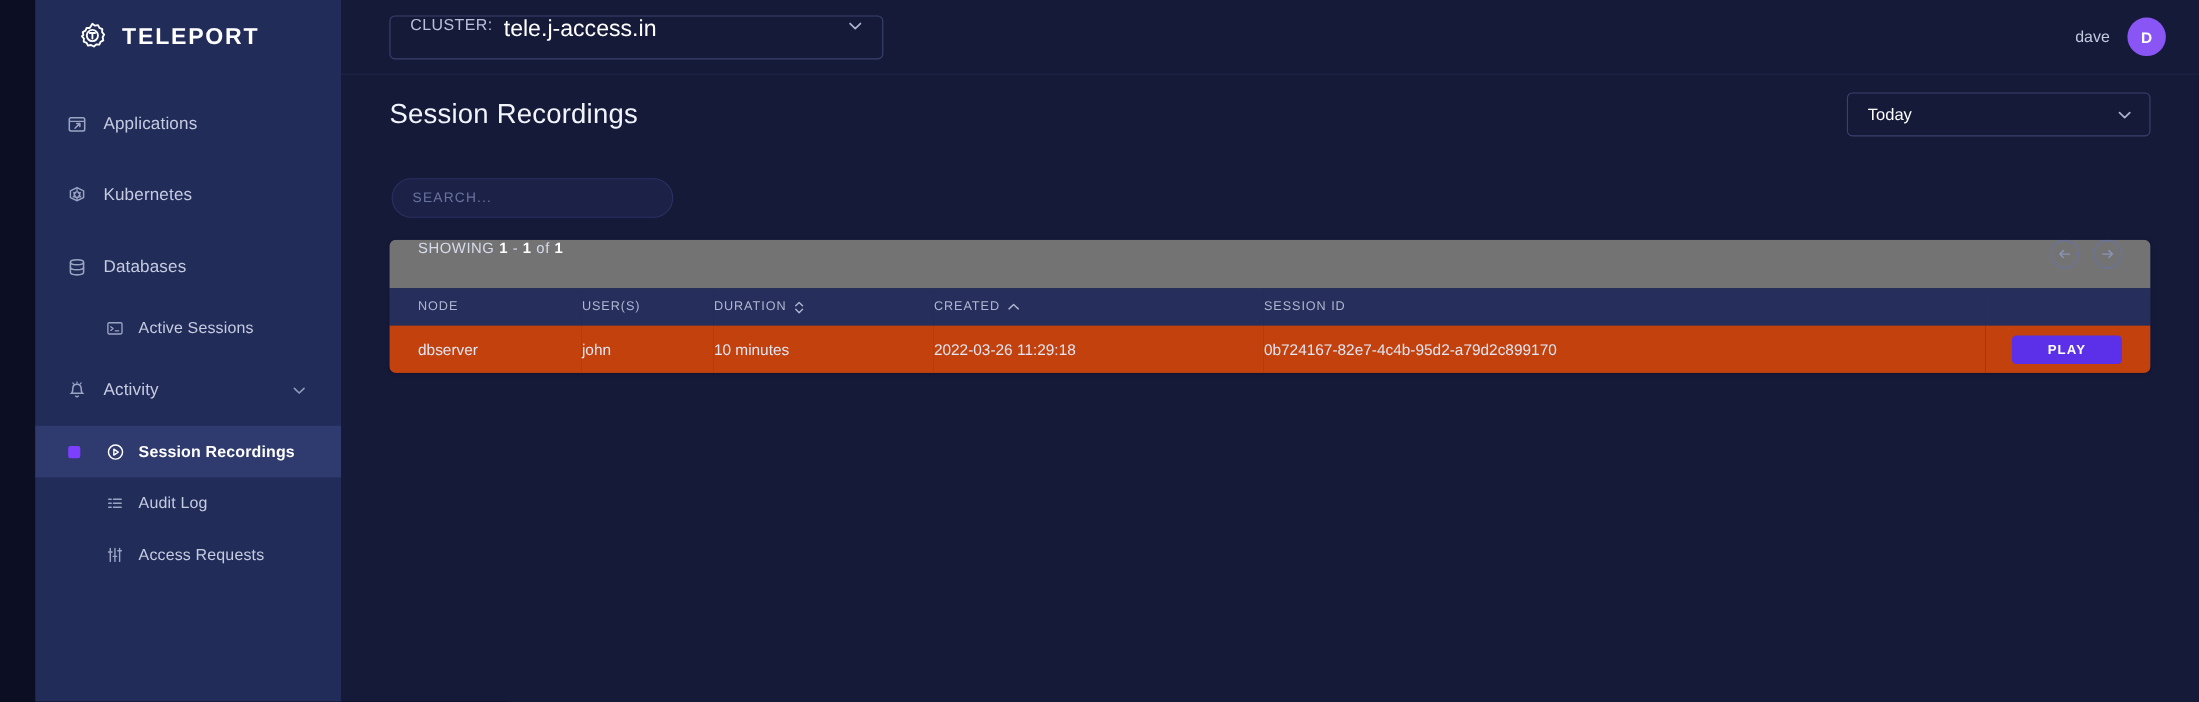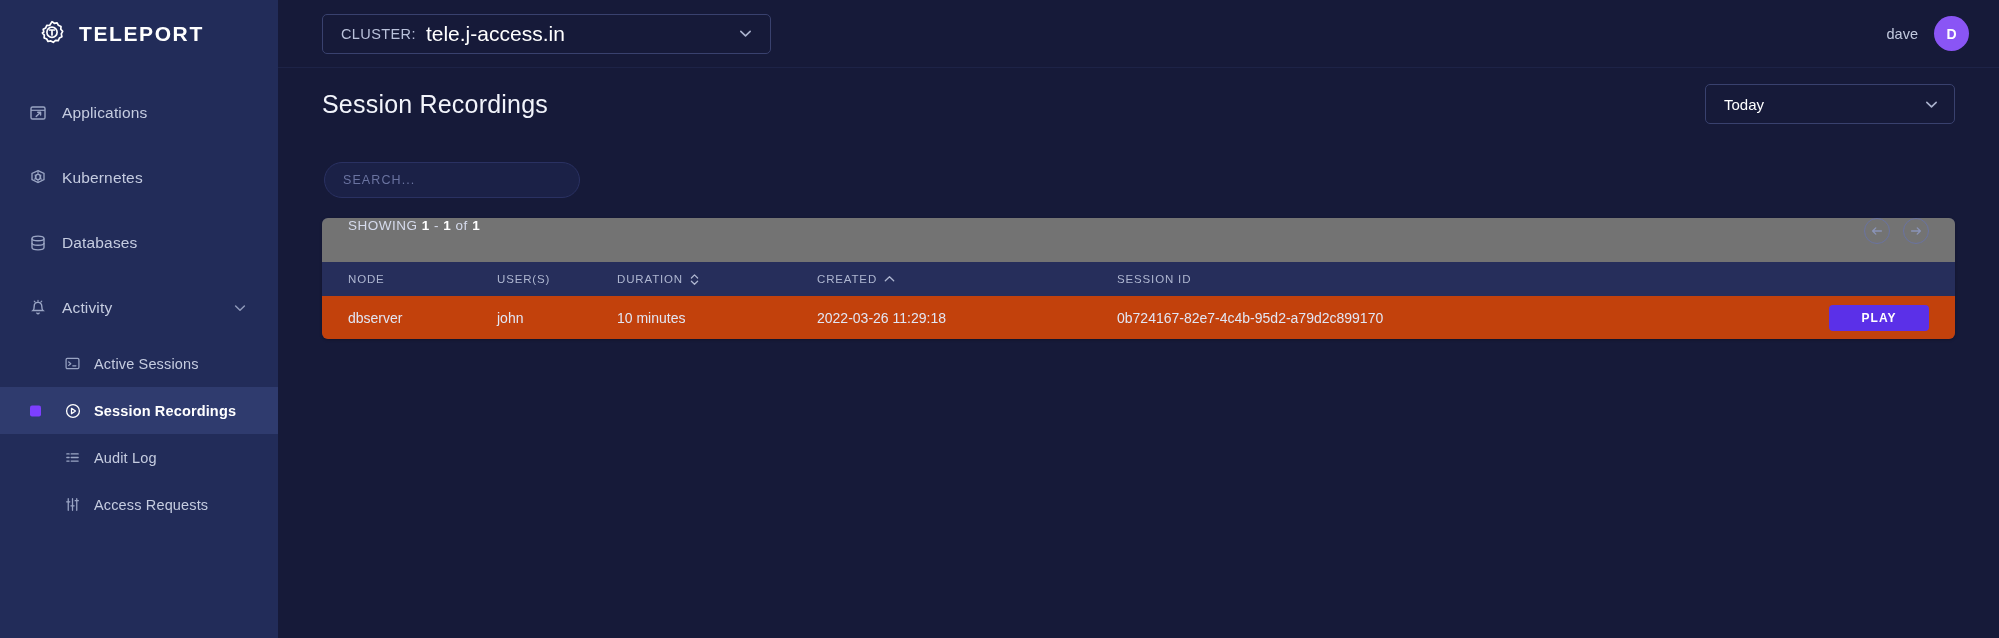--- a/index.html
+++ b/index.html
@@ -4,21 +4,21 @@
 <title>Teleport — Session Recordings</title>
 <style>
   * { box-sizing: border-box; margin: 0; padding: 0; }
   html, body {
     width: 1999px; height: 638px;
     overflow: hidden;
     background: #0c0e23;
     font-family: "Liberation Sans", sans-serif;
     -webkit-font-smoothing: antialiased;
   }
-  .app { display: flex; width: 1999px; height: 638px; }
+  .app { display: flex; width: 1999px; height: 638px; padding-left: 32px; }
 
   
   .sidebar {
     width: 278px; flex: 0 0 278px; height: 638px;
     background: #222c59;
     position: relative;
     overflow: hidden;
   }
   .brand {
     height: 68px; display: flex; align-items: center;
@@ -68,21 +68,21 @@
   .topbar {
     height: 68px; flex: 0 0 68px;
     display: flex; align-items: center;
     padding: 0 30px 0 44px;
     background: #161a39;
     border-bottom: 1px solid #1d2347;
   }
   .cluster-select {
     width: 449px; height: 40px;
     border: 1px solid #39416e; border-radius: 5px;
-    display: flex; align-items: center;
+    display: flex; align-items: flex-start;
     padding: 0 16px 0 18px;
     background: transparent; cursor: pointer;
   }
   .cluster-label {
     color: #b9c1da; font-size: 14.5px; letter-spacing: .4px;
   }
   .cluster-value {
     color: #ffffff; font-size: 21px; margin-left: 10px;
   }
   .cluster-select .chev { margin-left: auto; color: #aab2cd; display: flex; }
@@ -98,21 +98,21 @@
   .content { flex: 1; padding: 0 44px; overflow: hidden; }
   .page-head {
     height: 72px; display: flex; align-items: center;
   }
   .page-title {
     color: #f2f4fb; font-size: 25px; font-weight: 400;
     letter-spacing: .2px;
   }
   .range-select {
     margin-left: auto;
-    width: 250px; height: 40px;
+    width: 276px; height: 40px;
     border: 1px solid #39416e; border-radius: 5px;
     display: flex; align-items: center; padding: 0 14px 0 18px;
     cursor: pointer;
   }
   .range-select .val { color: #ffffff; font-size: 15px; }
   .range-select .chev { margin-left: auto; color: #aab2cd; display: flex; }
 
   .search-wrap { padding: 22px 0 20px 2px; }
   .search-input {
     width: 256px; height: 36px;
@@ -229,45 +229,45 @@
           <svg width="20" height="20" viewBox="0 0 20 20" fill="none" stroke="currentColor" stroke-width="1.4">
             <ellipse cx="10" cy="5.4" rx="6" ry="2.3"></ellipse>
             <path d="M4 5.4v9.2c0 1.27 2.69 2.3 6 2.3s6-1.03 6-2.3V5.4"></path>
             <path d="M4 10c0 1.27 2.69 2.3 6 2.3s6-1.03 6-2.3"></path>
           </svg>
         </span>
         <span class="nav-label">Databases</span>
       </div>
 
 
+      <div class="nav-item sub">
+        <span class="ico">
+          <svg width="17" height="17" viewBox="0 0 18 18" fill="none" stroke="currentColor" stroke-width="1.3">
+            <rect x="2.2" y="3.6" width="13.6" height="10.8" rx="1.3"></rect>
+            <path d="M5 7.4l2.2 1.8L5 11" stroke-linecap="round" stroke-linejoin="round"></path>
+            <path d="M9.3 11.4h3.3" stroke-linecap="round"></path>
+          </svg>
+        </span>
+        <span class="nav-label">Active Sessions</span>
+      </div>
+
       <div class="nav-item">
         <span class="ico">
           <svg width="20" height="20" viewBox="0 0 20 20" fill="none" stroke="currentColor" stroke-width="1.4">
             <path d="M10 4.4c-2.3 0-3.8 1.7-3.8 3.9 0 3.2-1.2 4.2-1.2 4.2h10s-1.2-1-1.2-4.2c0-2.2-1.5-3.9-3.8-3.9z"></path>
             <path d="M8.9 15.1a1.3 1.3 0 002.2 0" stroke-linecap="round"></path>
             <path d="M6.2 3.1l1 1.1M13.8 3.1l-1 1.1M10 2.2v1.2" stroke-linecap="round" stroke-width="1.1"></path>
           </svg>
         </span>
         <span class="nav-label">Activity</span>
         <span class="chev-right">
           <svg width="16" height="16" viewBox="0 0 16 16" fill="none" stroke="currentColor" stroke-width="1.5" stroke-linecap="round" stroke-linejoin="round">
             <path d="M3.6 6L8 10.3 12.4 6"></path>
           </svg>
         </span>
-      </div>
-
-      <div class="nav-item sub">
-        <span class="ico">
-          <svg width="17" height="17" viewBox="0 0 18 18" fill="none" stroke="currentColor" stroke-width="1.3">
-            <rect x="2.2" y="3.6" width="13.6" height="10.8" rx="1.3"></rect>
-            <path d="M5 7.4l2.2 1.8L5 11" stroke-linecap="round" stroke-linejoin="round"></path>
-            <path d="M9.3 11.4h3.3" stroke-linecap="round"></path>
-          </svg>
-        </span>
-        <span class="nav-label">Active Sessions</span>
       </div>
 
       <div class="nav-item sub active">
         <span class="active-dot"></span>
         <span class="ico">
           <svg width="18" height="18" viewBox="0 0 18 18" fill="none" stroke="currentColor" stroke-width="1.3">
             <circle cx="9" cy="9" r="6.4"></circle>
             <path d="M7.5 6.3l4 2.7-4 2.7V6.3z" stroke-linejoin="round"></path>
           </svg>
         </span>

